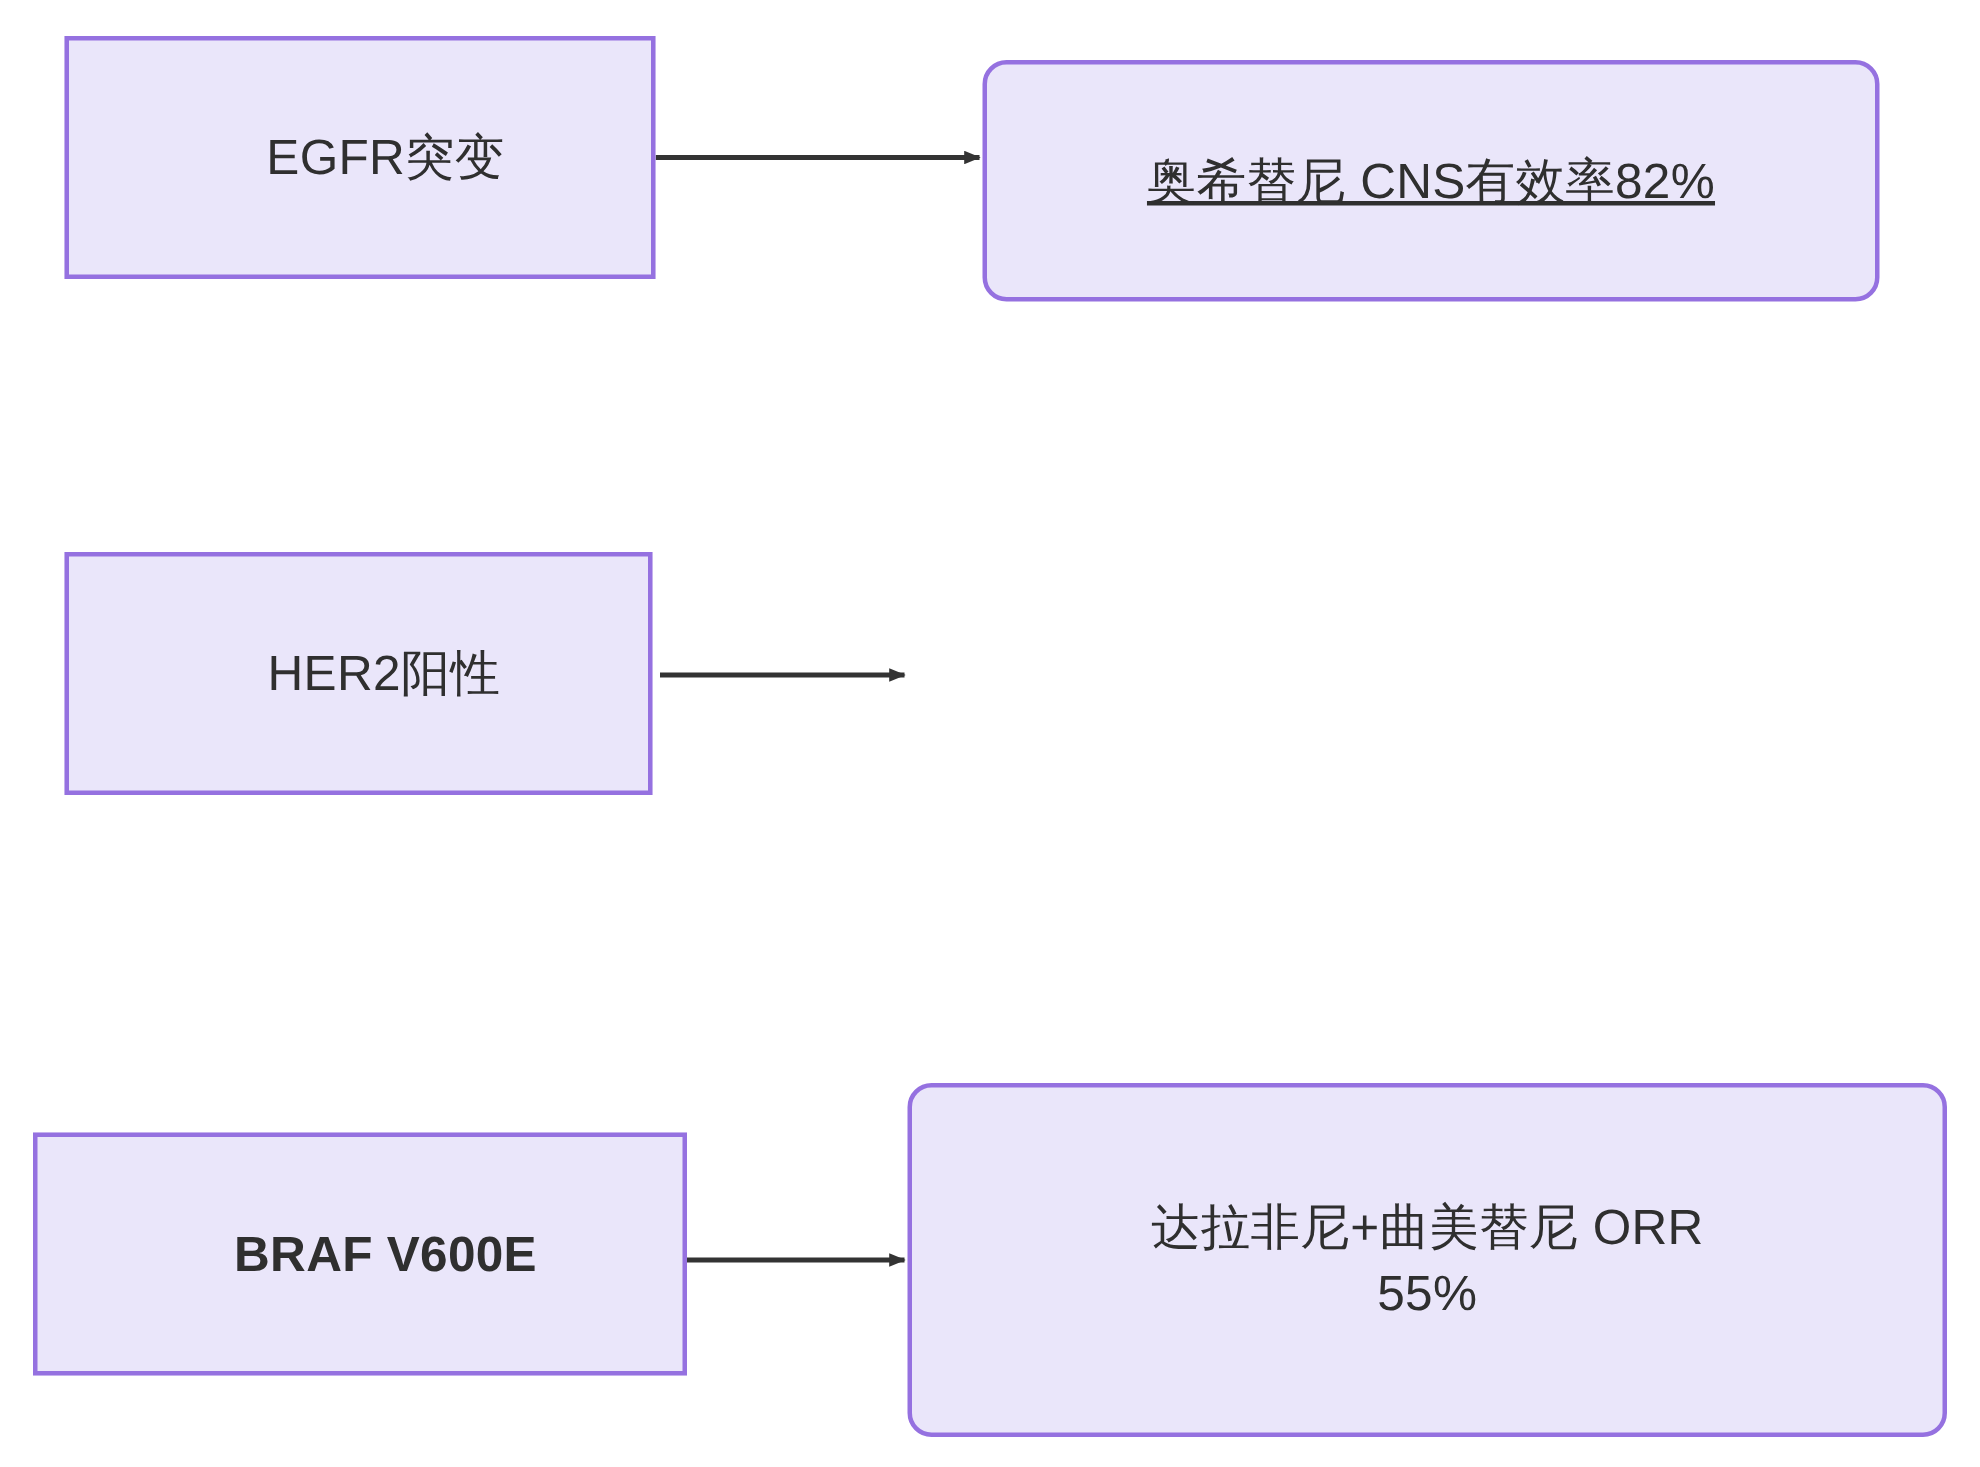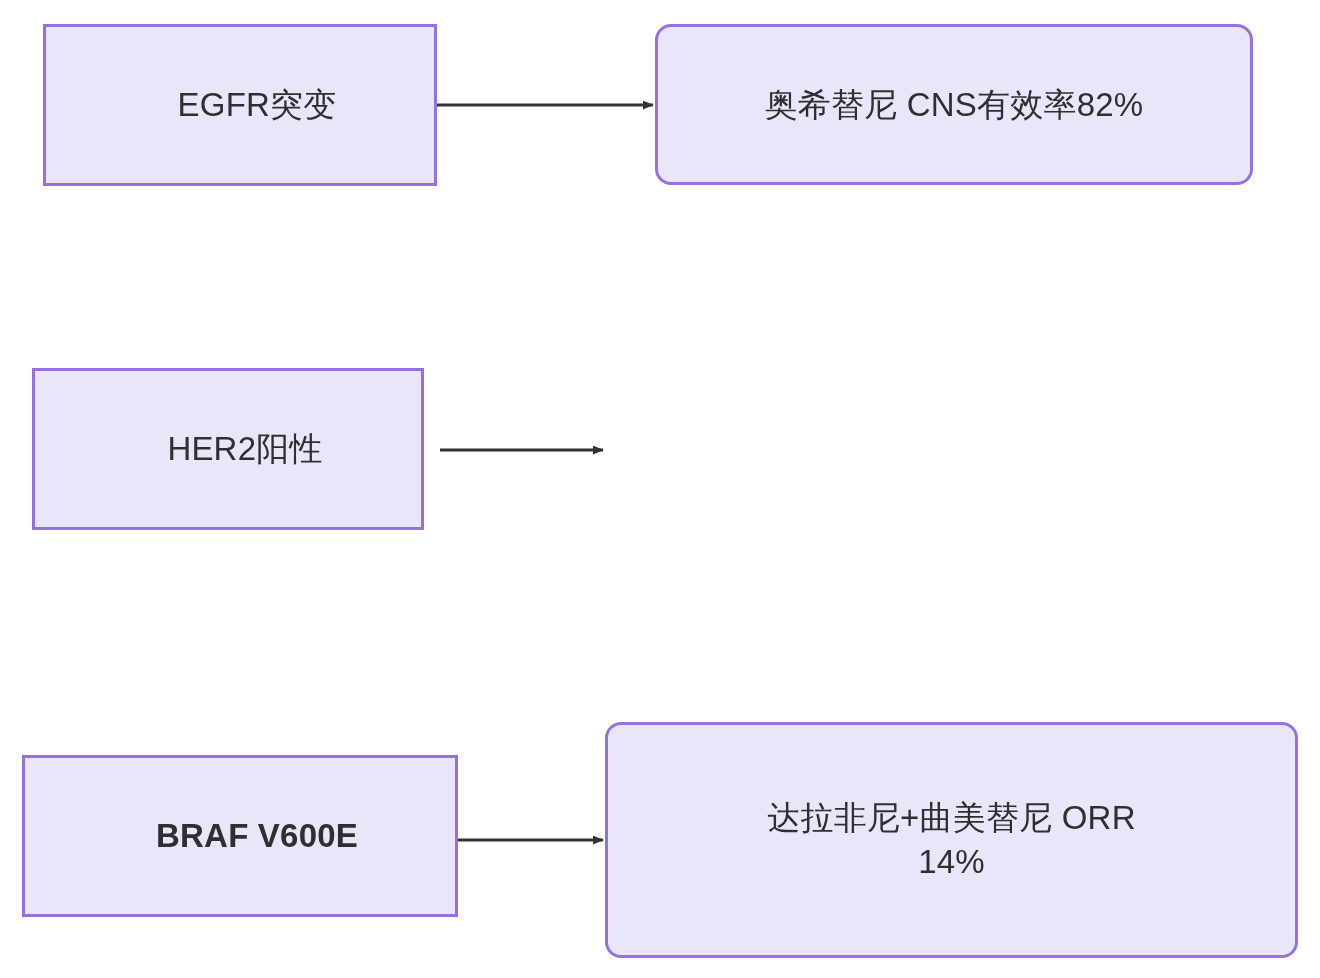--- a/index.html
+++ b/index.html
@@ -70,31 +70,31 @@
 
     <line x1="440" y1="450" x2="603" y2="450" stroke="#333333" stroke-width="3.2" marker-end="url(#arrowhead)"></line>
 
     <line x1="458" y1="840" x2="603" y2="840" stroke="#333333" stroke-width="3.2" marker-end="url(#arrowhead)"></line>
   </svg>
 
   <div class="node rect" style="left:43px; top:24px; width:394px; height:162px;">
     <span class="node-label">EGFR突变</span>
   </div>
 
-  <div class="node rounded" style="left:655px; top:24px; width:598px; height:161px;">
+  <div class="node rounded" style="left:655px; top:40px; width:598px; height:161px;text-decoration:underline;">
     <span class="node-label">奥希替尼 CNS有效率82%</span>
   </div>
 
-  <div class="node rect" style="left:32px; top:368px; width:392px; height:162px;">
+  <div class="node rect" style="left:43px; top:368px; width:392px; height:162px;">
     <span class="node-label">HER2阳性</span>
   </div>
 
 
   <div class="node rect" style="left:22px; top:755px; width:436px; height:162px;font-weight:bold;">
     <span class="node-label">BRAF V600E</span>
   </div>
 
   <div class="node rounded" style="left:605px; top:722px; width:693px; height:236px;">
     <span class="node-label">达拉非尼+曲美替尼 ORR
-14%</span>
+55%</span>
   </div>
 
 </div>
 
 </body></html>

